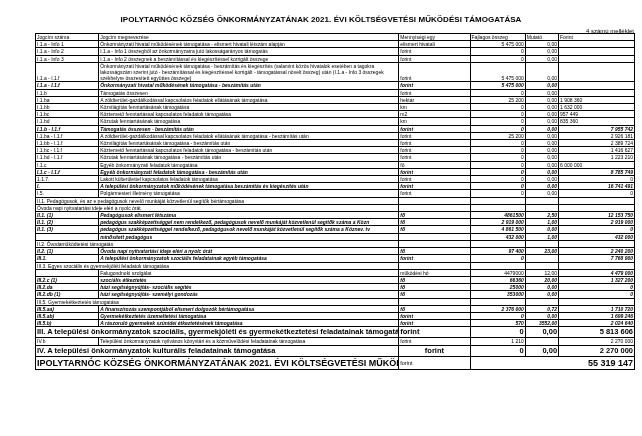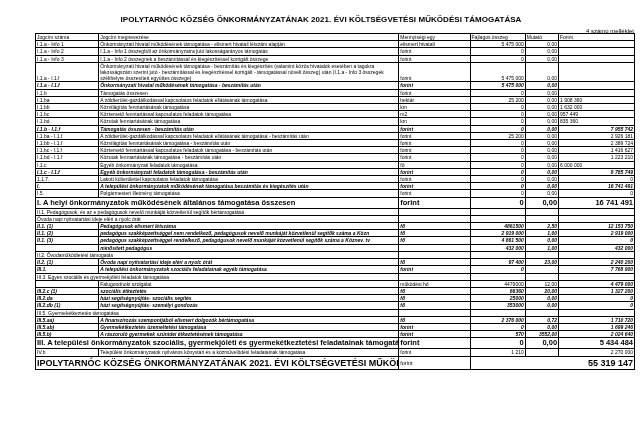--- a/index.html
+++ b/index.html
@@ -208,27 +208,20 @@
         <td class="num">16 741 491</td>
       </tr>
       <tr>
         <td>I.5.</td>
         <td>Polgármesteri illetmény támogatása</td>
         <td>forint</td>
         <td class="num">0</td>
         <td class="num">0,00</td>
         <td class="num">0</td>
       </tr>
-      <tr class="big">
-        <td colspan="2">I. A helyi önkormányzatok működésének általános támogatása összesen</td>
-        <td>forint</td>
-        <td class="num">0</td>
-        <td class="num">0,00</td>
-        <td class="num">16 741 491</td>
-      </tr>
       <tr class="section">
         <td colspan="2">II.1. Pedagógusok, és az e pedagógusok nevelő munkáját közvetlenül segítők bértámogatása</td>
         <td></td>
         <td></td>
         <td></td>
         <td></td>
       </tr>
       <tr class="section">
         <td colspan="2">Óvoda napi nyitvatartási ideje eléri a nyolc órát</td>
         <td></td>
@@ -359,28 +352,35 @@
         <td>forint</td>
         <td class="num">570</td>
         <td class="num">3552,00</td>
         <td class="num">2 024 640</td>
       </tr>
       <tr class="big">
         <td colspan="2">III. A települési önkormányzatok szociális, gyermekjóléti és gyermekétkeztetési feladatainak támogatása</td>
         <td>forint</td>
         <td class="num">0</td>
         <td class="num">0,00</td>
-        <td class="num">5 434 484</td>
+        <td class="num">5 813 606</td>
       </tr>
       <tr>
         <td>IV.b</td>
         <td>Települési önkormányzatok nyilvános könyvtári és a közművelődési feladatainak támogatása</td>
         <td>forint</td>
         <td class="num">1 210</td>
         <td class="num"></td>
+        <td class="num">2 270 000</td>
+      </tr>
+      <tr class="big">
+        <td colspan="2">IV. A települési önkormányzatok kulturális feladatainak támogatása</td>
+        <td style="text-align: center;">forint</td>
+        <td class="num">0</td>
+        <td class="num">0,00</td>
         <td class="num">2 270 000</td>
       </tr>
       <tr class="grand">
         <td colspan="2">IPOLYTARNÓC KÖZSÉG ÖNKORMÁNYZATÁNAK 2021. ÉVI KÖLTSÉGVETÉSI MŰKÖDÉSI TÁMOGATÁSA (I.+II.+III.+IV.)</td>
         <td class="unit" colspan="1" style="text-align: left; font-size: 5.5px; font-weight: normal;">forint</td>
         <td class="num" colspan="3">55 319 147</td>
       </tr>
     </tbody>
 </table>
 

